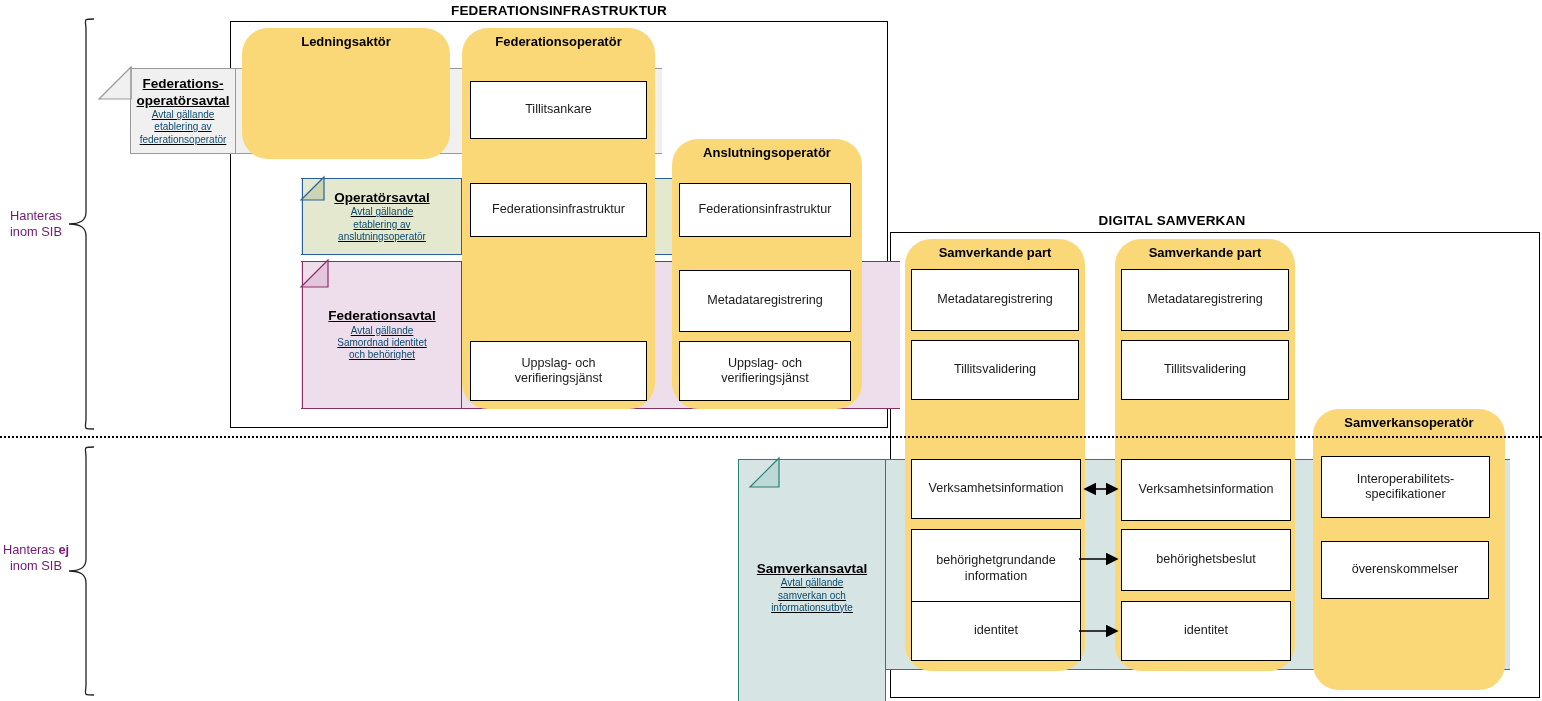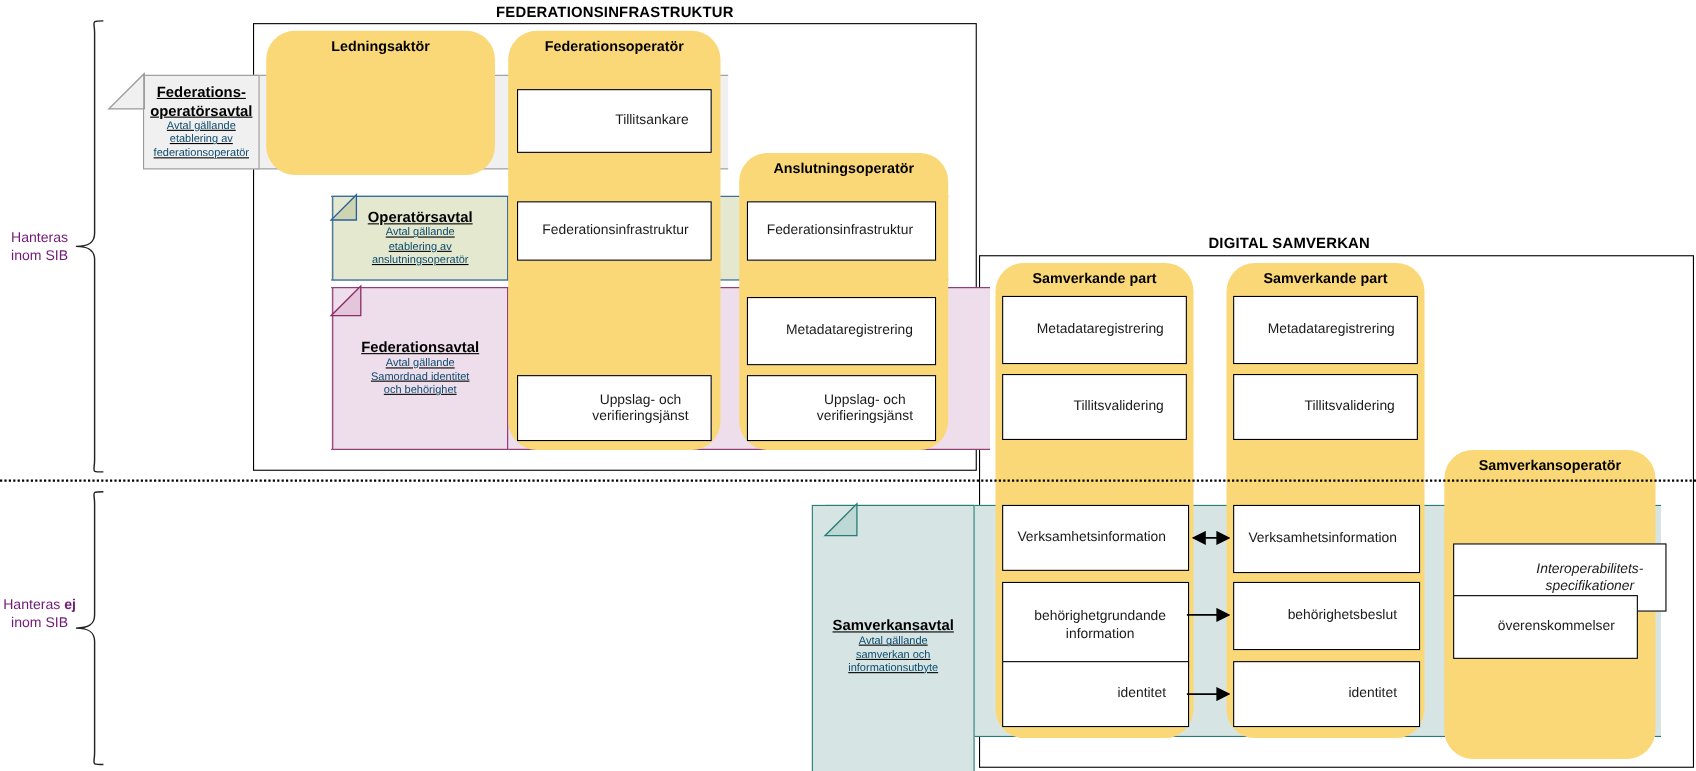--- a/index.html
+++ b/index.html
@@ -30,21 +30,21 @@
   .note-pink{background:#eedeec;border:1.2px solid #8b2d69;}
   .note-teal{background:#d6e5e3;border:1.2px solid #2a7d77;}
 
   
   .col{background:#fbd877;border-radius:26px;}
   .col-hd{position:absolute;left:0;right:0;top:6px;text-align:center;
           font-weight:bold;font-size:13px;color:#000;white-space:nowrap;}
 
   
   .svc{background:#ffffff;border:1.6px solid #000;display:flex;align-items:center;
-       justify-content:flex-end;text-align:center;font-size:12.6px;color:#1a1a1a;
+       justify-content:center;text-align:center;font-size:12.6px;color:#1a1a1a;
        line-height:1.22;padding:2px 20px;}
 
   
   .brace-lbl{font-size:12.8px;color:#701a75;text-align:center;line-height:1.25;}
   .brace-lbl b{font-weight:bold;}
 
   
   .dotted{border-top:2.4px dotted #000;}
 
   svg{display:block;overflow:visible;}
@@ -204,21 +204,21 @@
   <div class="abs svc" style="left:1121px;top:459px;width:170px;height:62px;">
     <span>Verksamhetsinformation</span>
   </div>
   <div class="abs svc" style="left:1121px;top:529px;width:170px;height:62px;">
     <span>behörighetsbeslut</span>
   </div>
   <div class="abs svc" style="left:1121px;top:601px;width:170px;height:60px;">
     <span>identitet</span>
   </div>
 
-  <div class="abs svc" style="left:1321px;top:494px;width:194px;height:62px;font-style:italic;">
+  <div class="abs svc" style="left:1321px;top:456px;width:169px;height:62px;">
     <div>
       <div>Interoperabilitets-</div>
       <div>specifikationer</div>
     </div>
   </div>
   <div class="abs svc" style="left:1321px;top:541px;width:168px;height:58px;">
     <span>överenskommelser</span>
   </div>
 
   <svg class="abs" style="left:1079px;top:478px;width:44px;height:24px;">

